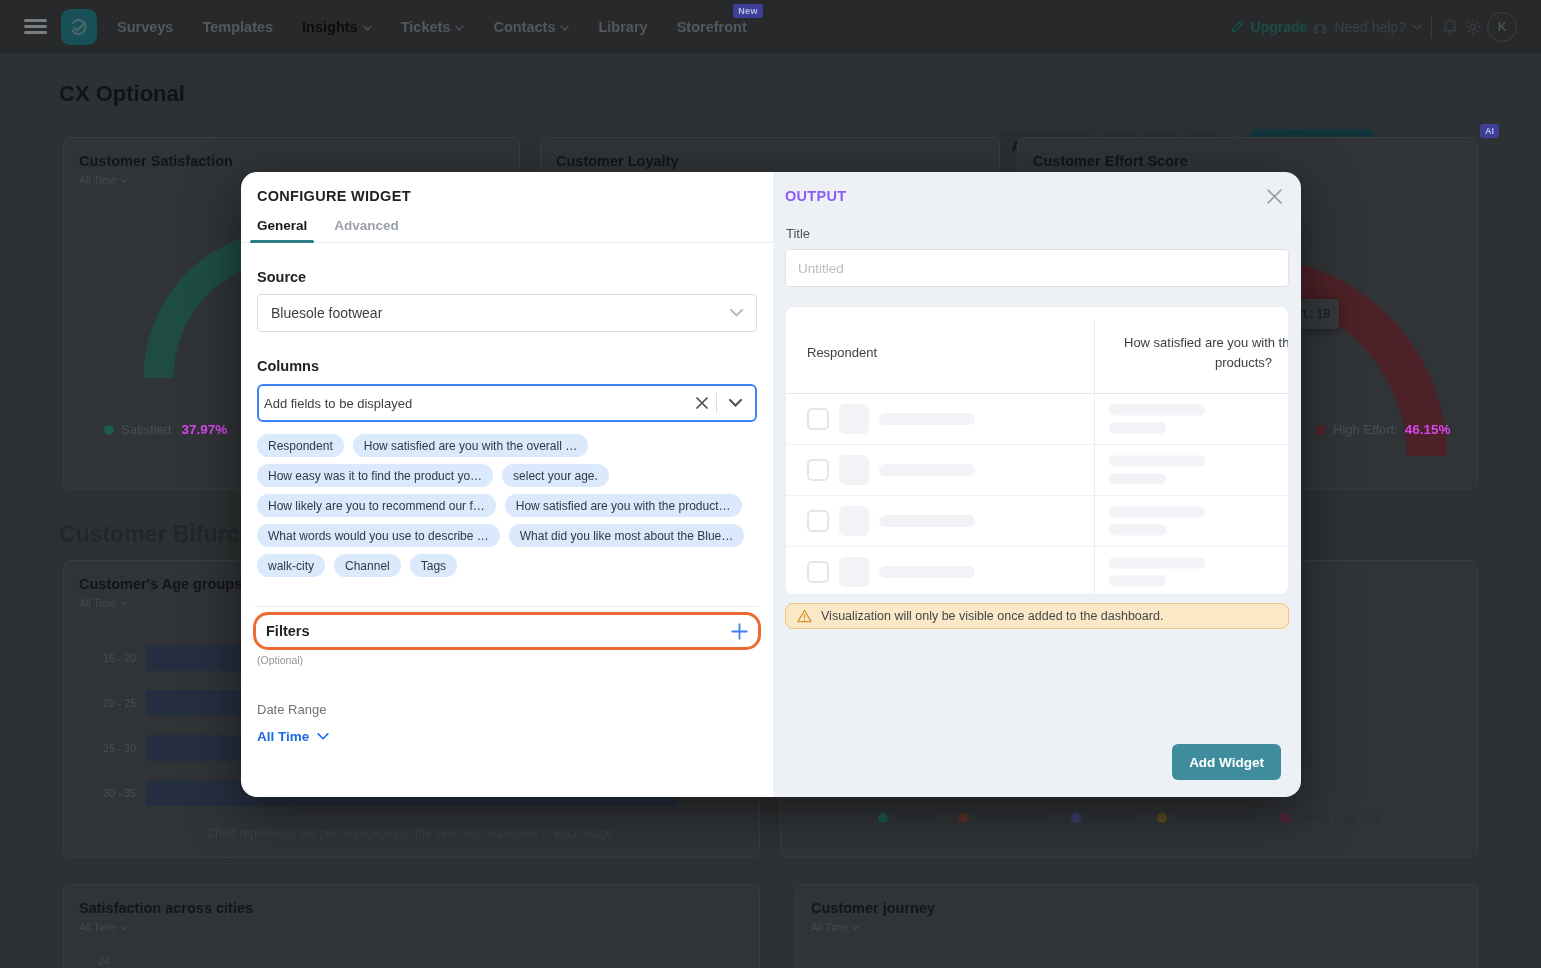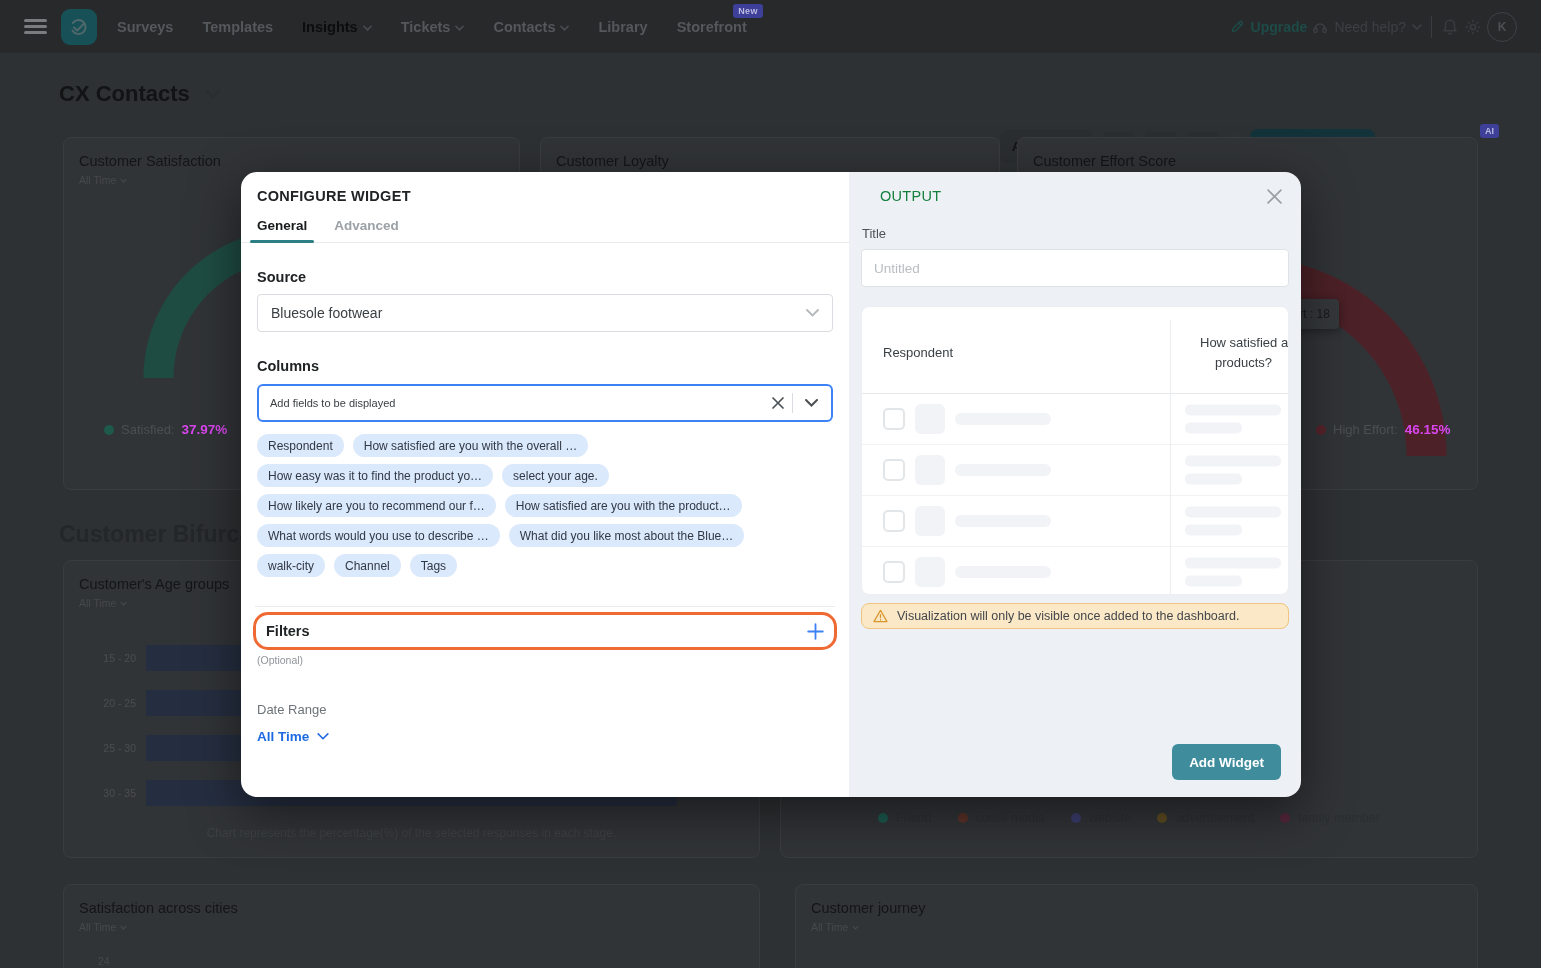--- a/index.html
+++ b/index.html
@@ -36,21 +36,21 @@
   .ai-badge{position:absolute;top:-14px;right:-21px;background:#3d3f99;color:#babce0;font-size:9px;font-weight:700;padding:2px 5px;border-radius:3px}
 
   .card{position:absolute;background:#313437;border:1px solid #3a3d40;border-radius:8px;overflow:hidden;box-sizing:border-box;z-index:1}
   #card-sat{left:63px;top:137px;width:457px;height:353px}
   #card-loy{left:540px;top:137px;width:460px;height:353px}
   #card-eff{left:1017px;top:137px;width:461px;height:353px}
   #card-age{left:63px;top:560px;width:697px;height:298px}
   #card-mid{left:780px;top:560px;width:698px;height:298px}
   #card-cit{left:63px;top:884px;width:697px;height:120px}
   #card-jou{left:795px;top:884px;width:683px;height:120px}
-  .card h3{margin:15px 0 0 15px;font-size:14.5px;font-weight:400;color:#131517}
+  .card h3{margin:15px 0 0 15px;font-size:14.5px;font-weight:700;color:#131517}
   .tfilter{margin:5px 0 0 15px;font-size:10.5px;color:#46494c;display:flex;gap:4px;align-items:center;cursor:pointer;width:max-content}
 
   .half-gauge{position:absolute}
   #gauge-sat{left:78px;top:90px;width:300px;height:150px;
     background:conic-gradient(from 270deg at 50% 100%, #1e4c43 0 98deg, #4e4a22 98deg 124deg, #3a3d40 124deg 180deg);
     -webkit-mask:radial-gradient(circle at 50% 100%, transparent 118px, #000 119px 148px, transparent 149px);
             mask:radial-gradient(circle at 50% 100%, transparent 118px, #000 119px 148px, transparent 149px);}
   #gauge-eff{left:30px;top:118px;width:400px;height:200px;
     background:conic-gradient(from 270deg at 50% 100%, #3a3d40 0 88deg, #4c2127 88deg 180deg);
     -webkit-mask:radial-gradient(circle at 50% 100%, transparent 158px, #000 159px 198px, transparent 199px);
@@ -73,45 +73,45 @@
   .age-row:nth-child(3) .age-bar{width:70%}
   .age-row:nth-child(4) .age-bar{width:78%}
   .age-caption{position:absolute;left:0;right:0;bottom:17px;text-align:center;font-size:12px;color:#3d4144}
 
   #journey-legend{position:absolute;left:0;right:0;bottom:32px;display:flex;justify-content:center;gap:26px;font-size:12.5px;color:#2c2f32}
   .leg{display:flex;align-items:center;gap:8px}
   .part-tick{position:absolute;left:34px;top:70px;font-size:10.5px;color:#46494c}
 
   
   .modal{position:absolute;left:241px;top:172px;width:1060px;height:625px;border-radius:16px;display:flex;overflow:hidden;box-shadow:0 14px 50px rgba(0,0,0,.5);z-index:10}
-  .panel-left{width:608px;background:#ffffff;padding:0 16px;position:relative;box-sizing:border-box;flex:0 0 auto}
+  .panel-left{width:532px;background:#ffffff;padding:0 16px;position:relative;box-sizing:border-box;flex:0 0 auto}
   .panel-right{flex:1;background:#edf1f5;position:relative}
 
   .cw-title{margin:16px 0 0;font-size:14.5px;font-weight:700;color:#202325;letter-spacing:.3px}
   .tabs{display:flex;gap:27px;margin:14px -16px 0;padding:0 16px;border-bottom:1px solid #e9ebee}
   .tab{font-size:13.5px;color:#9ba1a6;font-weight:600;padding-bottom:9px;position:relative;cursor:pointer}
   .tab.active{color:#17191b;font-weight:700}
   .tab.active:after{content:"";position:absolute;left:-7px;right:-7px;bottom:-1px;height:3px;background:#2b7f85;border-radius:2px}
   .flabel{display:block;margin-top:26px;font-size:14.5px;font-weight:700;color:#202325}
   .select{margin-top:9px;height:38px;border:1px solid #d9dce0;border-radius:4px;display:flex;align-items:center;justify-content:space-between;padding:0 13px;font-size:14px;color:#3a3f43;cursor:pointer;box-sizing:border-box}
-  .field{margin-top:10px;height:38px;border:2px solid #3c82f5;border-radius:6px;display:flex;align-items:center;padding-left:11px;font-size:11px;color:#3a3f43;box-sizing:border-box;cursor:text}
+  .field{margin-top:10px;height:38px;border:2px solid #3c82f5;border-radius:6px;display:flex;align-items:center;padding-left:5px;font-size:13px;color:#3a3f43;box-sizing:border-box;cursor:text}
   .field .grow{flex:1}
   .fbtn{display:flex;align-items:center;justify-content:center;width:24px;height:24px;cursor:pointer}
   .fsep{width:1px;height:20px;background:#d9dce0;margin:0 6px 0 2px}
   .fchev{margin-right:8px}
   #chips{margin-top:12px;display:flex;flex-wrap:wrap;gap:7px 9px;width:500px}
   .chip{background:#dbe9fc;color:#313845;font-size:12px;padding:5.5px 11px;border-radius:13px;line-height:1;cursor:pointer;white-space:nowrap}
   .lhr{margin:29px -2px 0;border-top:1px solid #e9ebee}
   .ring{margin:5px -4px 0;border:3px solid #ef6a33;border-radius:15px;height:27px;display:flex;align-items:center;justify-content:space-between;padding:16px 10px;box-sizing:border-box}
   .ring b{font-size:14.5px;color:#202325}
   .optional{margin-top:4px;font-size:10.5px;color:#8f959a}
   .drl{margin-top:36px;font-size:13px;color:#6d7377}
   .drv{margin-top:12px;display:flex;align-items:center;gap:8px;color:#1e6ae2;font-weight:700;font-size:13.5px;cursor:pointer;width:max-content}
 
-  .out-title{margin:16px 0 0 31px;font-size:14.5px;font-weight:400;color:#15803d;letter-spacing:.3px}
+  .out-title{margin:16px 0 0 12px;font-size:14.5px;font-weight:700;color:#8b5cf6;letter-spacing:.3px}
   .close{position:absolute;top:14px;right:16px;padding:3px;cursor:pointer}
   .tl{margin:22px 0 0 13px;font-size:13px;color:#4d5357}
   .titlein{margin:8px 12px 0;width:calc(100% - 24px);height:38px;border:1px solid #e0e3e6;border-radius:4px;padding:12px 12px;font-size:13.5px;color:#3a3f43;background:#fff;outline:none;box-sizing:border-box;font-family:inherit;display:block}
   .titlein::placeholder{color:#b9bdc1}
   .preview{margin:19px 12px 0;height:289px;background:#fff;border-radius:8px;position:relative;overflow:hidden;border:1px solid #eceff2;box-sizing:border-box}
   .phead{height:86px;border-bottom:1px solid #e6e9ec;position:relative}
   .col1{position:absolute;left:21px;top:38px;font-size:13px;color:#3b4044}
   .col2l1{position:absolute;left:338px;top:28px;font-size:13px;color:#3b4044;white-space:nowrap}
   .col2l2{position:absolute;right:16px;top:48px;font-size:13px;color:#3b4044}
   .vline{position:absolute;left:308px;top:13px;bottom:0;width:1px;background:#eaedef}
@@ -206,21 +206,21 @@
             <circle cx="8" cy="8" r="2.3"></circle>
             <path d="M8 1.6v2M8 12.4v2M1.6 8h2M12.4 8h2M3.5 3.5l1.4 1.4M11.1 11.1l1.4 1.4M12.5 3.5l-1.4 1.4M4.9 11.1l-1.4 1.4"></path>
           </svg>
       </span>
       <span class="avatar">K</span>
     </div>
   </nav>
 
   <header class="page-header">
     <div class="ptitle">
-      <span>CX Contacts</span>
+      <span>CX Optional</span>
       <svg width="14" height="8" viewBox="0 0 14 8" fill="none" stroke="#2a2d2f" stroke-width="2" stroke-linecap="round">
           <path d="M1 1l6 6 6-6"></path>
         </svg>
     </div>
     <div class="hactions">
       <span class="hbtn pill">
         <span>All Time</span>
         <svg width="10" height="6" viewBox="0 0 10 6" fill="none" stroke="#33373a" stroke-width="1.6" stroke-linecap="round">
             <path d="M1 1l4 4 4-4"></path>
           </svg>

